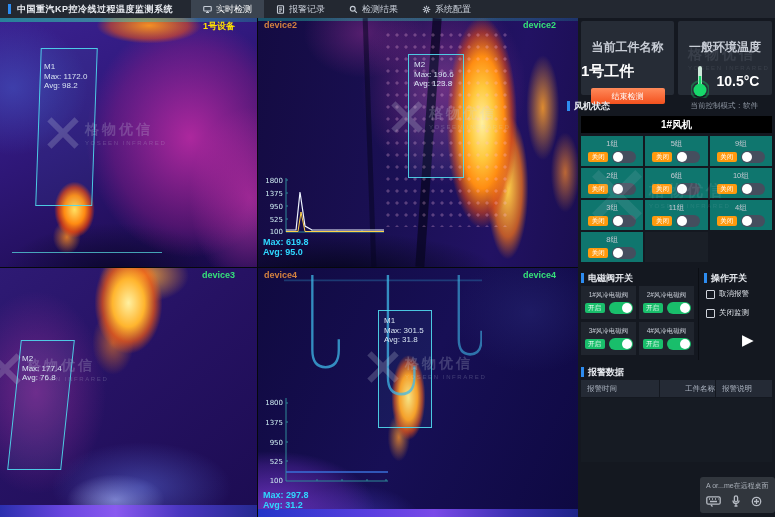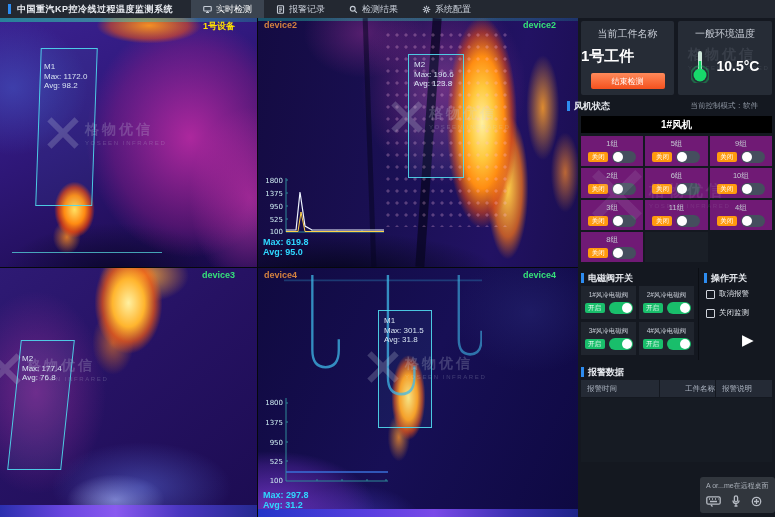--- a/index.html
+++ b/index.html
@@ -92,38 +92,38 @@
   .wm svg { width:34px; height:34px; }
   .wm-cn { font-size:14px; letter-spacing:3px; font-weight:bold; white-space:nowrap; }
   .wm-en { font-size:6px; letter-spacing:1.6px; white-space:nowrap; margin-top:1px; }
   .wm-lg svg { width:54px; height:54px; }
   .wm-lg .wm-cn { font-size:16px; }
   .wm-dim { opacity:.2; }
 
   
   .rpanel { position:absolute; left:578px; top:18px; width:197px; height:499px; background:#141820; }
   .card { position:absolute; background:#262c36; border-radius:2px; }
-  .card-label { color:#c8cdd6; font-size:10px; text-align:center; padding-top:6px; }
+  .card-label { color:#c8cdd6; font-size:12px; text-align:center; padding-top:18px;font-weight:bold; }
   .work-name { color:#ffffff; font-size:15px; font-weight:bold; margin-top:6px; }
   .end-btn { display:block; width:74px; height:16px; margin:7px auto 0; border:0; border-radius:2px;
              background:linear-gradient(180deg,#ff8a5a,#f4511e); color:#fff; font-size:8px; cursor:pointer;
              font-family:inherit; }
   .temp-row { display:flex; align-items:center; justify-content:center; gap:8px; margin-top:8px; }
   .temp-val { color:#ffffff; font-size:14px; font-weight:bold; }
 
   .sec-head { position:absolute; display:flex; align-items:center; height:12px; }
   .sec-bar { width:3px; height:10px; background:#2d8cf0; margin-right:4px; }
   .sec-title { color:#e6e9ee; font-size:9px; font-weight:bold; white-space:nowrap; }
   .sec-right { position:absolute; right:0; color:#8f97a3; font-size:7.5px; white-space:nowrap; }
 
   .fan-bar { position:absolute; left:581px; top:116px; width:191px; height:17px; background:#000;
              color:#fff; font-size:10px; font-weight:bold; display:flex; align-items:center; justify-content:center; }
   .fan-grid { position:absolute; left:581px; top:136px; width:191px;
               display:grid; grid-template-columns:repeat(3,1fr); gap:2px; }
-  .fan-cell { background:#701a75; height:30px; display:flex; flex-direction:column; align-items:center; justify-content:center; gap:2px; }
+  .fan-cell { background:#0f766e; height:30px; display:flex; flex-direction:column; align-items:center; justify-content:center; gap:2px; }
   .fan-cell.empty { background:#1a1f27; }
   .fan-label { color:#c5cad3; font-size:7.5px; }
   .sw-row { display:flex; align-items:center; gap:4px; }
   .badge { display:inline-block; min-width:20px; padding:0 2px; height:10px; line-height:10px; border-radius:2px;
            color:#fff; font-size:6.5px; text-align:center; }
   .badge.orange { background:#ff9a0e; }
   .badge.green { background:#19be6b; }
   .toggle { position:relative; width:24px; height:12px; border-radius:6px; cursor:pointer; }
   .toggle.off { background:#454e5e; }
   .toggle.on { background:#19be6b; }

